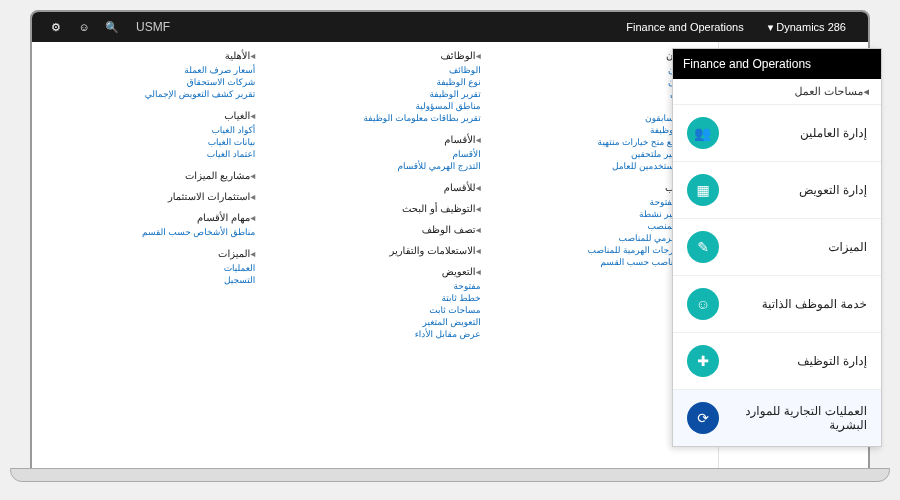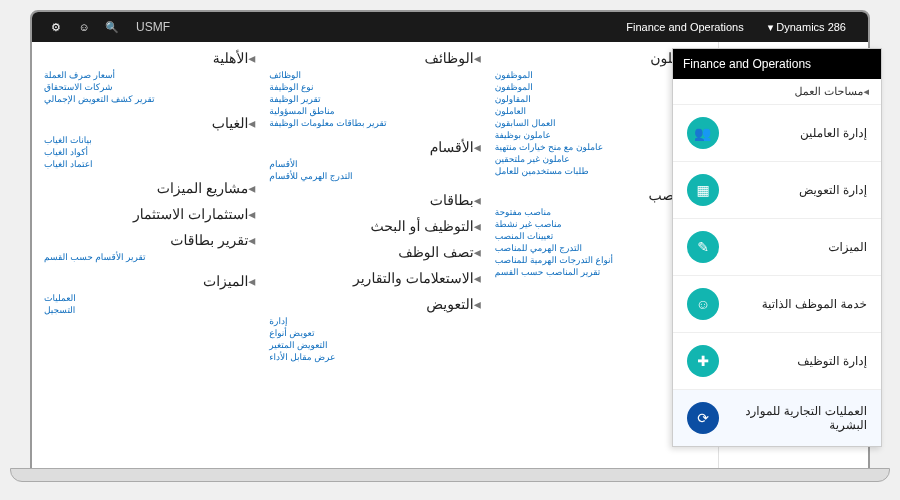--- a/index.html
+++ b/index.html
@@ -22,23 +22,23 @@
 .navcol{width:150px;border-left:1px solid #e0e0e0;padding:6px 0;font-size:10px}
 .navhead{color:#333;padding:4px 10px;font-size:10px}
 .navhead::before{content:"\25C2 ";color:#666}
 .navitem{display:flex;align-items:center;justify-content:flex-end;gap:6px;padding:6px 10px;cursor:pointer}
 .navitem .txt{color:#333}
 .navitem .ic{width:20px;height:20px;border-radius:50%;background:#12b5b0;display:flex;align-items:center;justify-content:center;color:#fff;font-size:10px}
 .navitem.alt .ic{background:#0b4ea3}
 
 .linkscol{flex:1;padding:8px 12px;font-size:9px;direction:rtl;column-count:3;column-gap:14px}
 .lgroup{break-inside:avoid;margin-bottom:10px}
-.lhead{color:#222;font-size:14px;margin-bottom:3px}
+.lhead{color:#222;font-size:10px;margin-bottom:3px}
 .lhead::before{content:"\25C2 ";color:#777}
-.llink{color:#106ebe;display:block;padding:1px 0;cursor:pointer;text-align:left}
+.llink{color:#106ebe;display:block;padding:1px 0;cursor:pointer;text-align:right}
 
 
 .sidecard{position:absolute;right:18px;top:48px;width:210px;background:#fff;border:1px solid #ccc;box-shadow:-2px 2px 6px rgba(0,0,0,.15);direction:rtl}
 .sidecard .hdr{background:#000;color:#fff;font-size:12px;padding:8px 10px;text-align:left;direction:ltr}
 .sidecard .sec{padding:6px 12px;font-size:11px;color:#333}
 .sidecard .sec::before{content:"\25C2 ";color:#666}
 .sidecard .row{display:flex;align-items:center;justify-content:flex-end;gap:10px;padding:12px 14px;border-top:1px solid #eee;cursor:pointer}
 .sidecard .row .lab{font-size:12px;color:#222;text-align:right;flex:1}
 .sidecard .row .cir{width:32px;height:32px;border-radius:50%;background:#12b5b0;display:flex;align-items:center;justify-content:center;color:#fff;font-size:14px}
 .sidecard .row.active .cir{background:#0b4ea3}
@@ -117,60 +117,61 @@
         <span class="llink">مناطق المسؤولية</span>
         <span class="llink">تقرير بطاقات معلومات الوظيفة</span>
       </div>
       <div class="lgroup">
           <div class="lhead">الأقسام</div>
         <span class="llink">الأقسام</span>
         <span class="llink">التدرج الهرمي للأقسام</span>
       </div>
 
       <div class="lgroup">
-          <div class="lhead">بطاقات</div>
+          <div class="lhead">للأقسام</div>
         </div>
       <div class="lgroup">
           <div class="lhead">التوظيف أو البحث</div>
         </div>
       <div class="lgroup">
           <div class="lhead">تصف الوظف</div>
         </div>
       <div class="lgroup">
           <div class="lhead">الاستعلامات والتقارير</div>
         </div>
       <div class="lgroup">
           <div class="lhead">التعويض</div>
-        <span class="llink">إدارة</span>
-        <span class="llink">تعويض أنواع</span>
+        <span class="llink">مفتوحة</span>
+        <span class="llink">خطط ثابتة</span>
+        <span class="llink">مساحات ثابت</span>
         <span class="llink">التعويض المتغير</span>
         <span class="llink">عرض مقابل الأداء</span>
       </div>
       <div class="lgroup">
           <div class="lhead">الأهلية</div>
         <span class="llink">أسعار صرف العملة</span>
         <span class="llink">شركات الاستحقاق</span>
         <span class="llink">تقرير كشف التعويض الإجمالي</span>
       </div>
       <div class="lgroup">
           <div class="lhead">الغياب</div>
+        <span class="llink">أكواد الغياب</span>
         <span class="llink">بيانات الغياب</span>
-        <span class="llink">أكواد الغياب</span>
         <span class="llink">اعتماد الغياب</span>
       </div>
       <div class="lgroup">
           <div class="lhead">مشاريع الميزات</div>
         </div>
       <div class="lgroup">
           <div class="lhead">استثمارات الاستثمار</div>
         </div>
 
       <div class="lgroup">
-          <div class="lhead">تقرير بطاقات</div>
-        <span class="llink">تقرير الأقسام حسب القسم</span>
+          <div class="lhead">مهام الأقسام</div>
+        <span class="llink">مناطق الأشخاص حسب القسم</span>
       </div>
       <div class="lgroup">
           <div class="lhead">الميزات</div>
         <span class="llink">العمليات</span>
         <span class="llink">التسجيل</span>
       </div>
     </div>
   </div>
 </div>
 <div class="laptop-base"></div>

